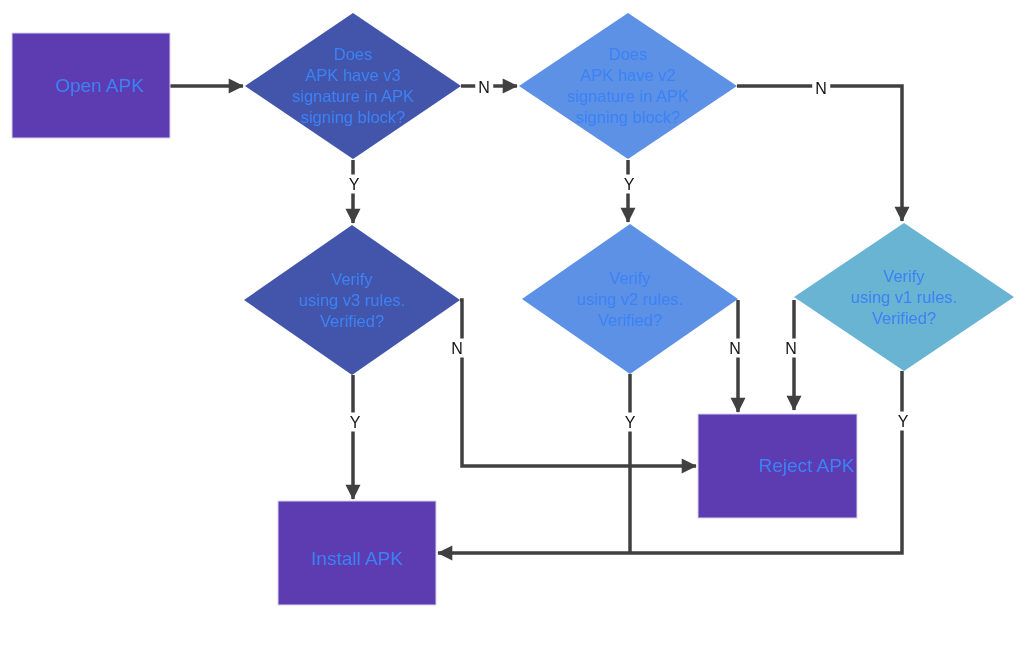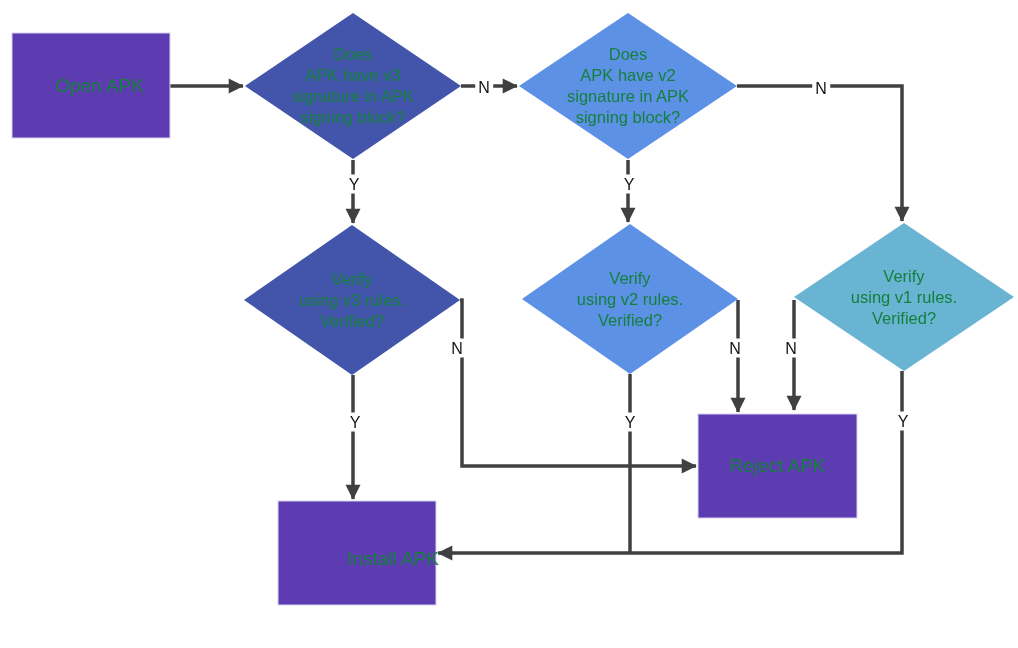--- a/index.html
+++ b/index.html
@@ -21,21 +21,21 @@
   .node-rect { stroke: #d8d2ef; stroke-width: 1; }
   .label {
     position: absolute;
     display: flex;
     align-items: center;
     justify-content: center;
     text-align: center;
     pointer-events: none;
   }
   .node-label {
-    color: #15803d;
+    color: #3b82f6;
     white-space: pre-line;
   }
   .rect-label { font-size: 19px; }
   .diamond-label { font-size: 16.5px; line-height: 21px; }
   .edge-label {
     transform: translate(-50%, -50%);
     background: #ffffff;
     color: #141414;
     font-size: 16px;
     line-height: 17px;
@@ -90,22 +90,22 @@
 signing block?</div>
   <div class="label node-label diamond-label" style="left:242px; top:225px; width:220px; height:150px;">Verify
 using v3 rules.
 Verified?</div>
   <div class="label node-label diamond-label" style="left:520px; top:224px; width:220px; height:150px;">Verify
 using v2 rules.
 Verified?</div>
   <div class="label node-label diamond-label" style="left:794px; top:222px; width:220px; height:150px;">Verify
 using v1 rules.
 Verified?</div>
-  <div class="label node-label rect-label" style="left:278px; top:501px; width:158px; height:116px;padding-left:36px;">Install APK</div>
-  <div class="label node-label rect-label" style="left:698px; top:414px; width:159px; height:104px;">Reject APK</div>
+  <div class="label node-label rect-label" style="left:278px; top:501px; width:158px; height:116px;">Install APK</div>
+  <div class="label node-label rect-label" style="left:698px; top:414px; width:159px; height:104px;padding-left:29px;">Reject APK</div>
 
   <div class="label edge-label" style="left:484px; top:87px;">N</div>
   <div class="label edge-label" style="left:354px; top:184px;">Y</div>
   <div class="label edge-label" style="left:821px; top:88px;">N</div>
   <div class="label edge-label" style="left:629px; top:184px;">Y</div>
   <div class="label edge-label" style="left:355px; top:422px;">Y</div>
   <div class="label edge-label" style="left:457px; top:348px;">N</div>
   <div class="label edge-label" style="left:630px; top:422px;">Y</div>
   <div class="label edge-label" style="left:735px; top:348px;">N</div>
   <div class="label edge-label" style="left:791px; top:348px;">N</div>

